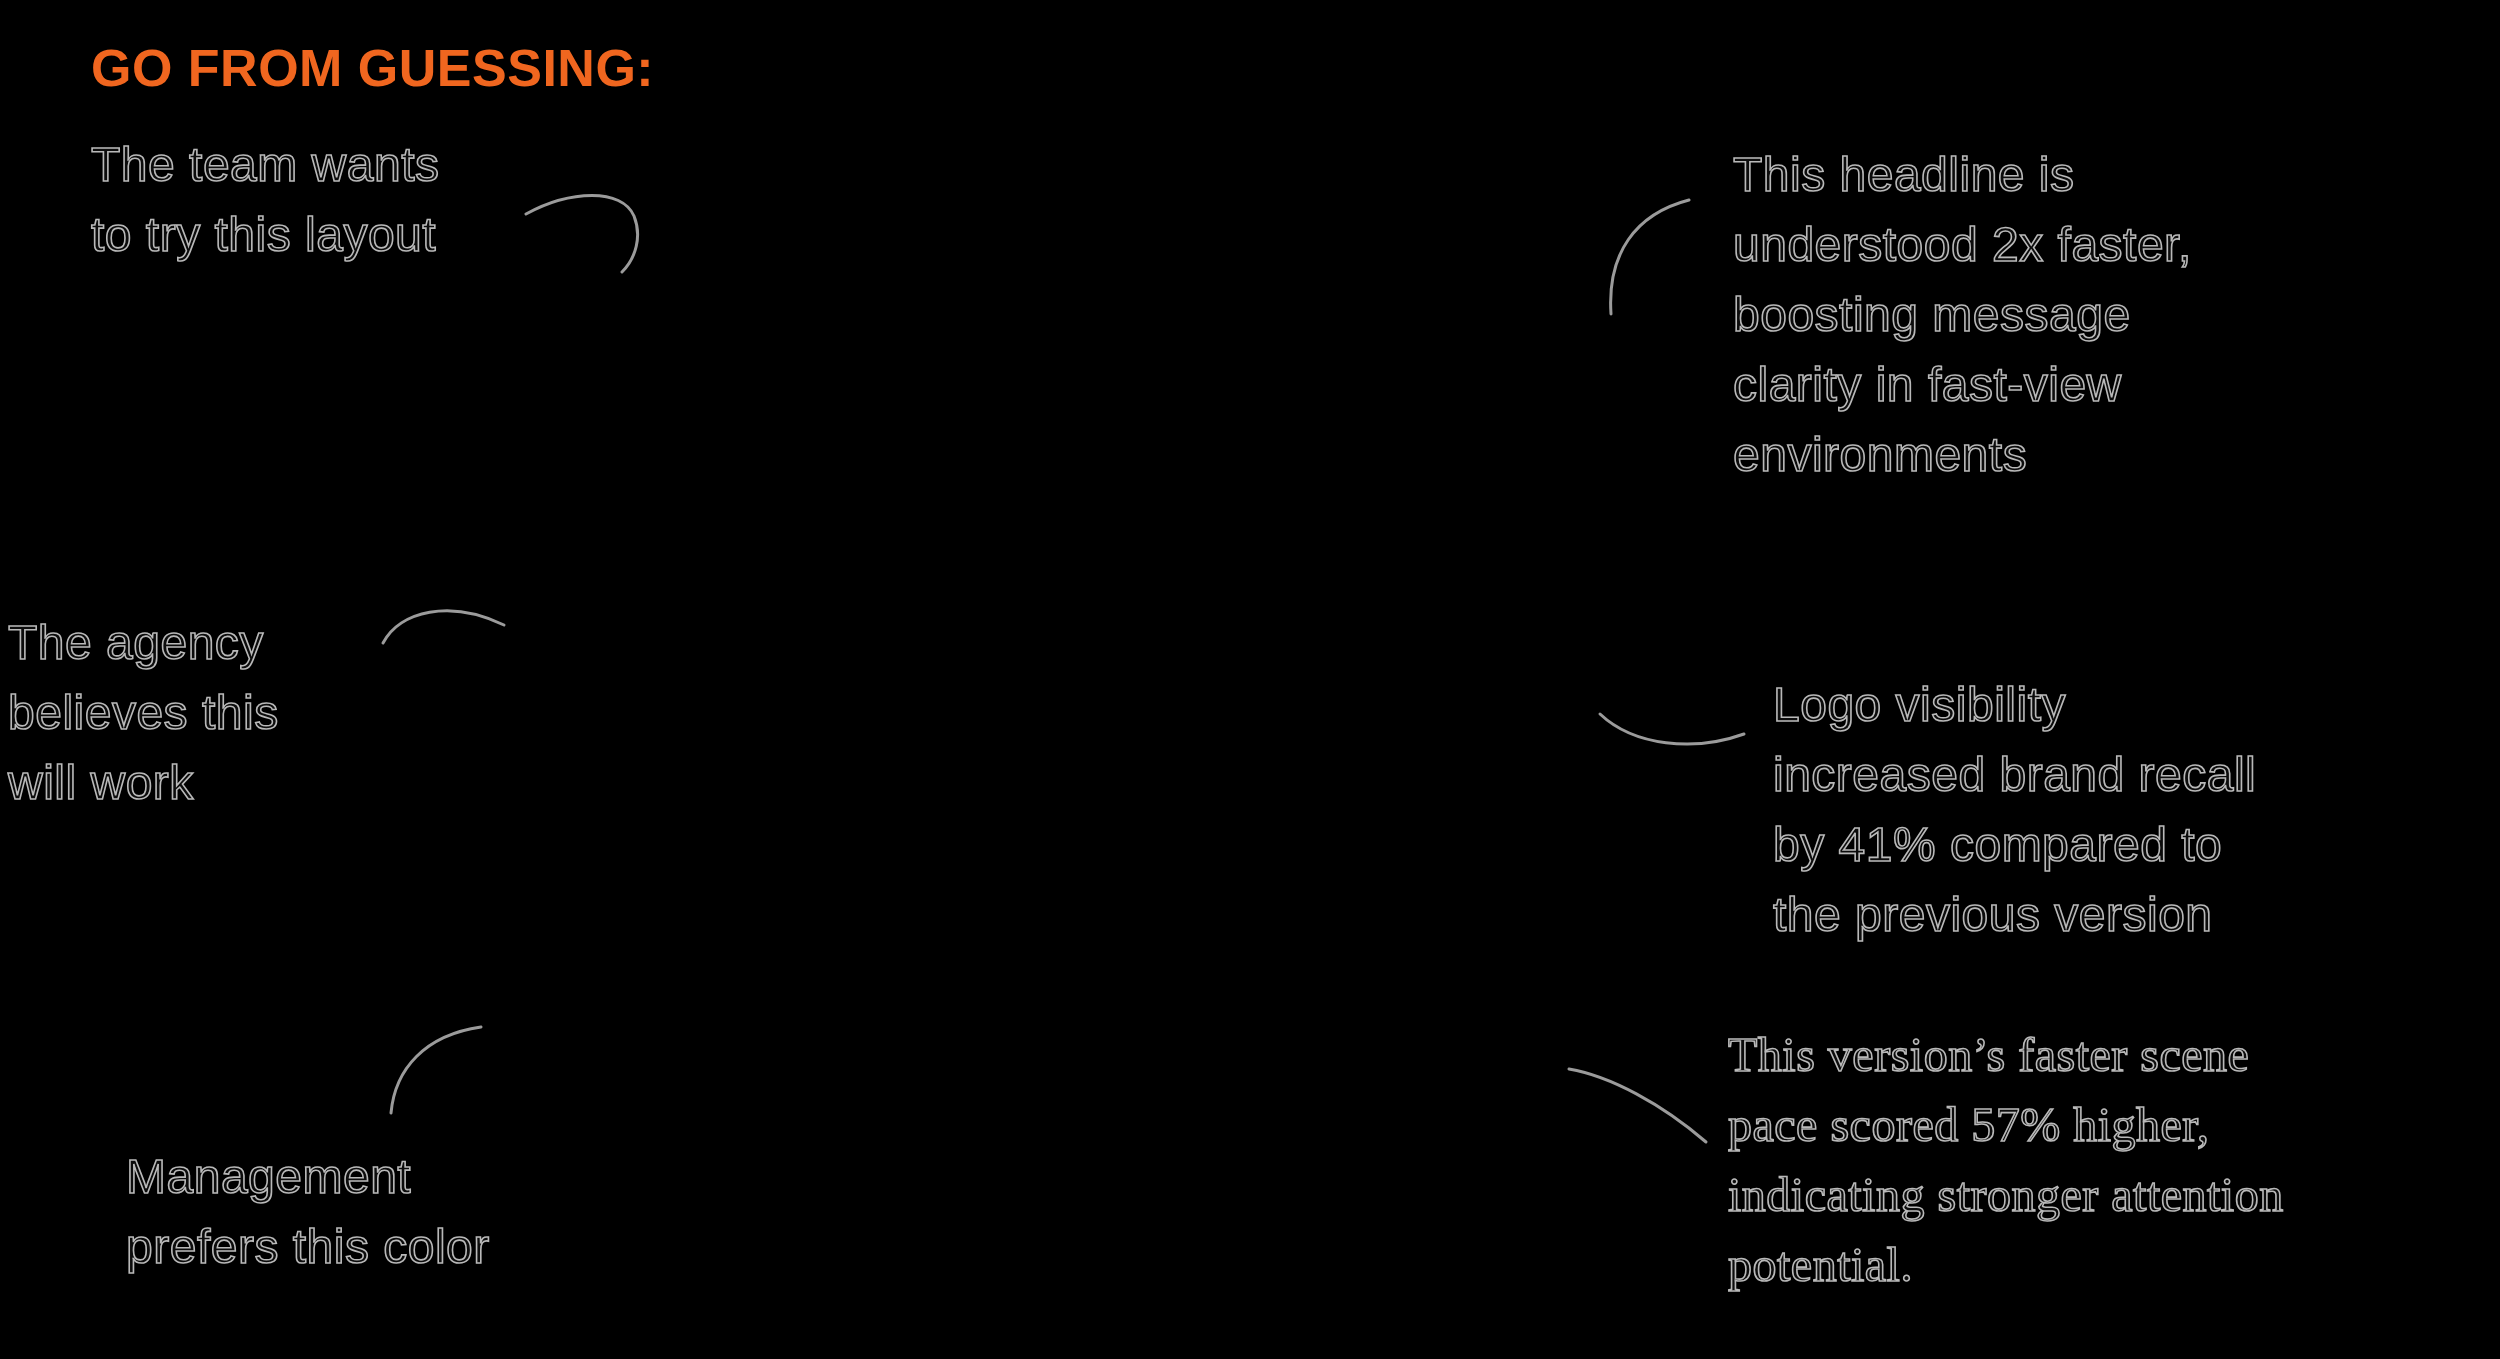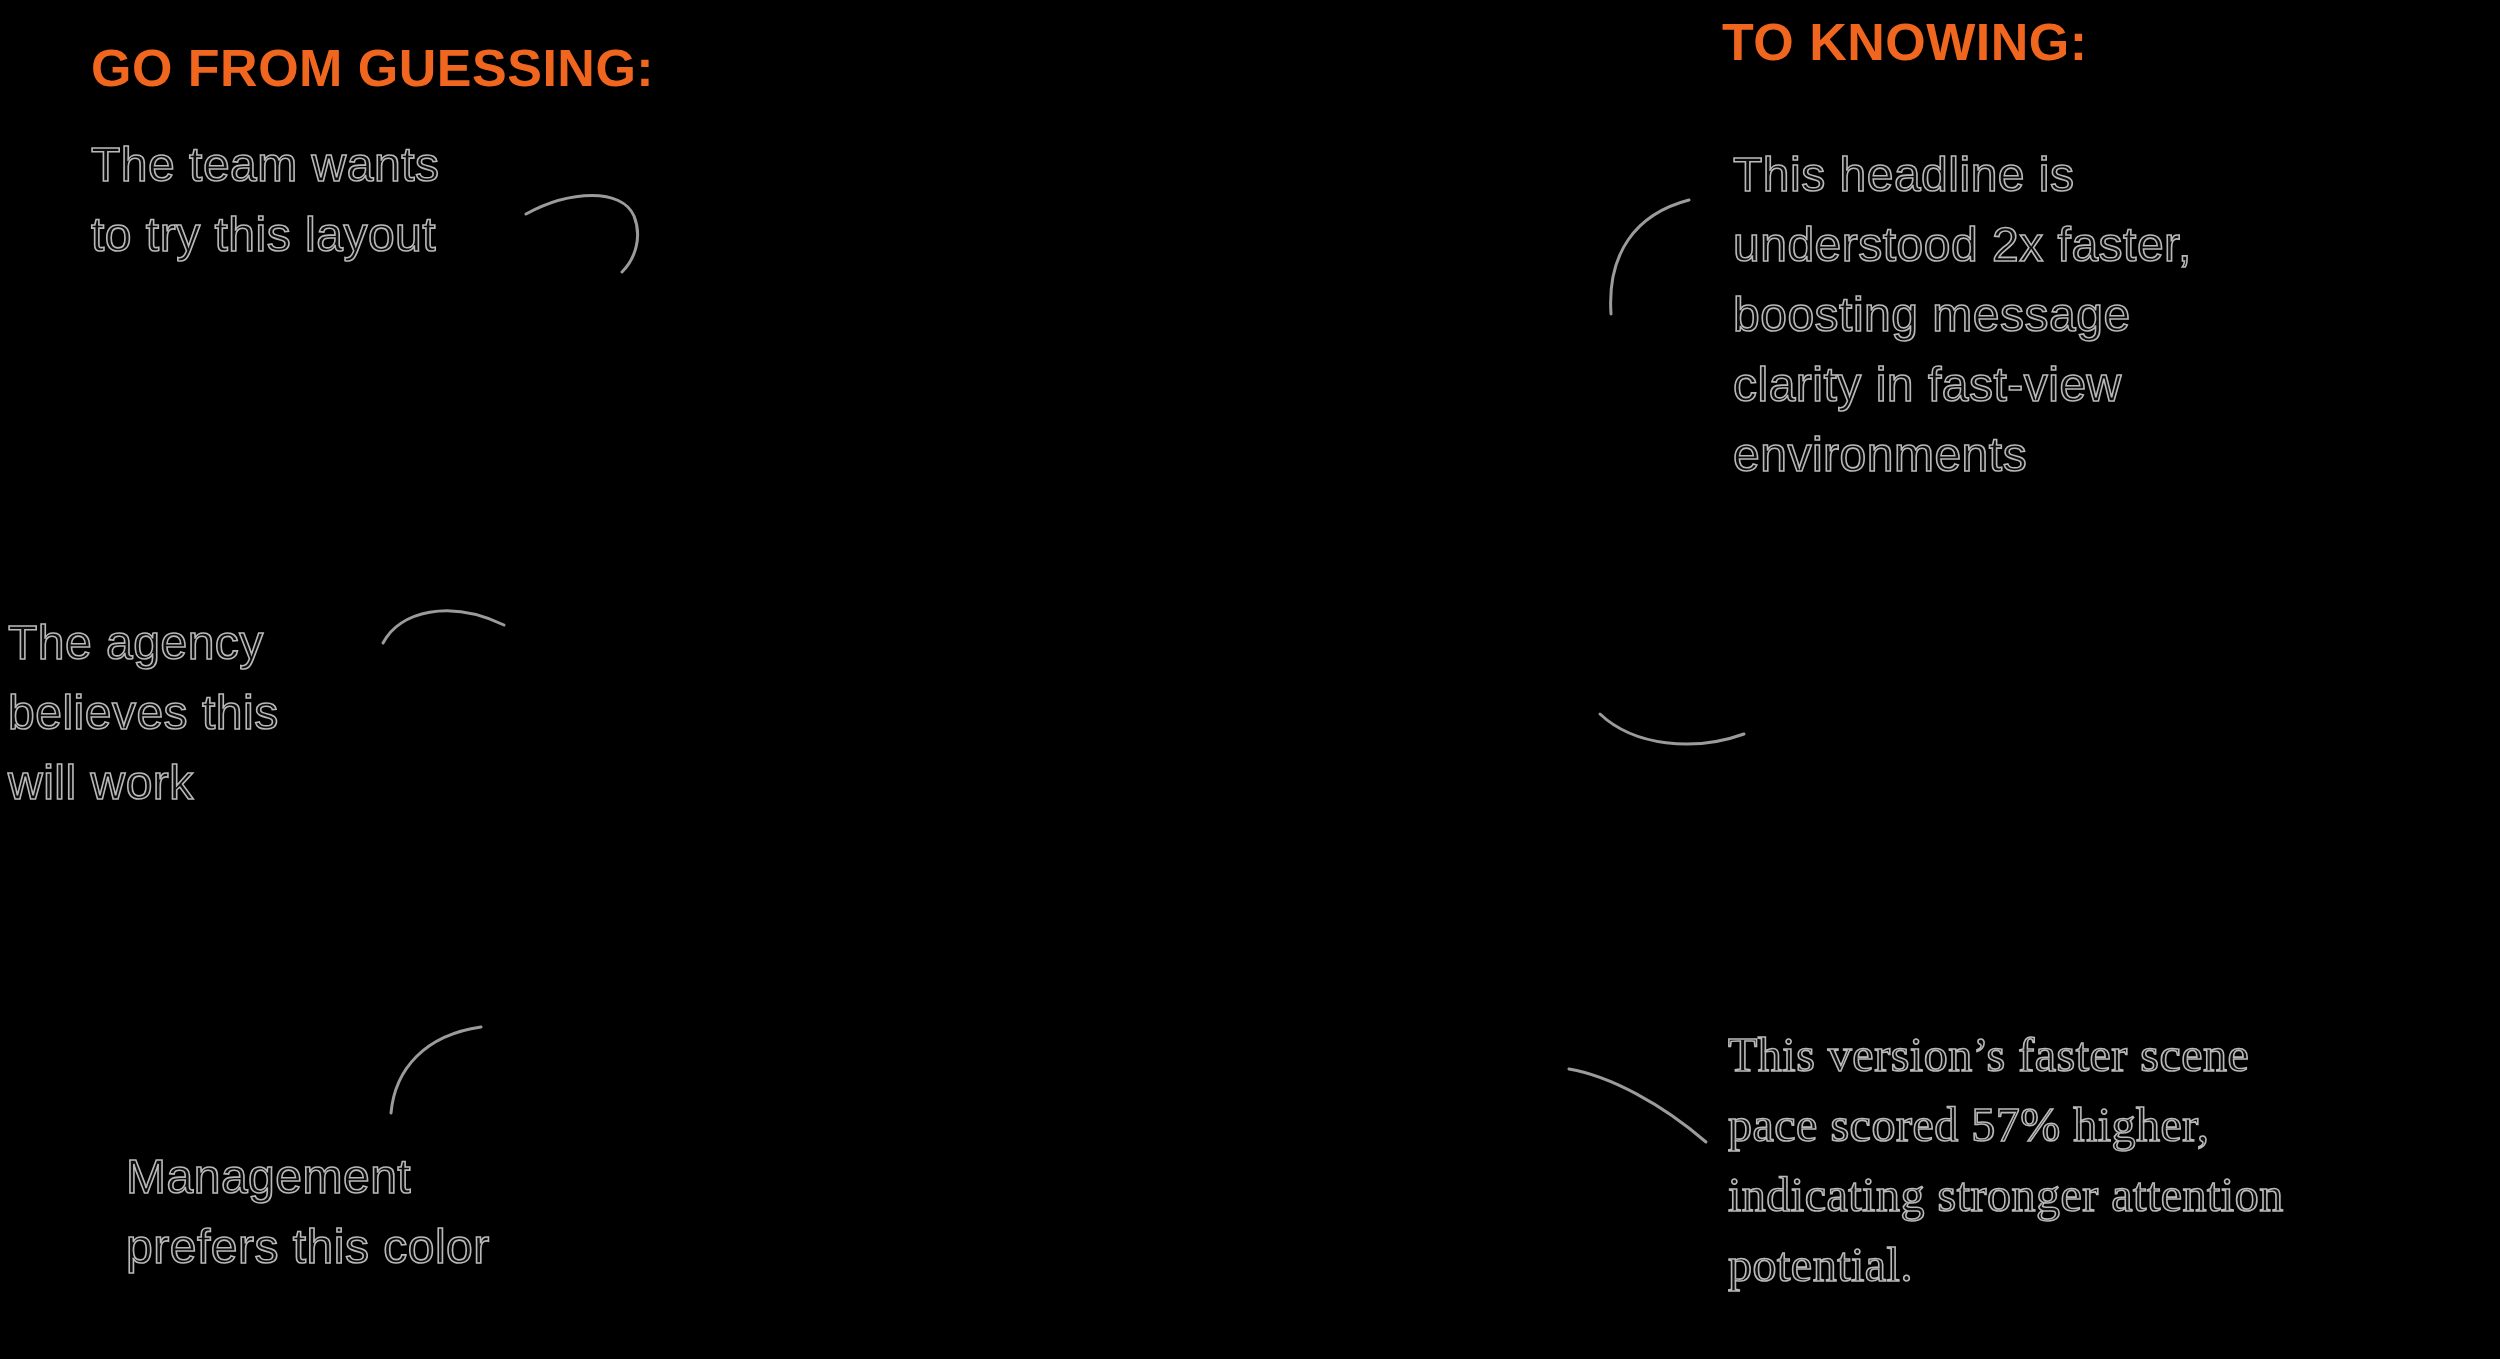--- a/index.html
+++ b/index.html
@@ -66,38 +66,41 @@
   .curve-r2 { left: 1598px; top: 710px; }
   .curve-r3 { left: 1566px; top: 1066px; }
 </style>
 </head>
 <body>
 
 <div class="canvas">
 
   <div class="heading heading-left">GO FROM GUESSING:</div>
 
-  <div class="heading heading-right">TO KNOWING:</div>
 
   <div class="note note-l2">The agency
 believes this
 will work</div>
 
   <div class="note note-l1">The team wants
 to try this layout</div>
 
   <div class="note note-l3">Management
 prefers this color</div>
 
   <div class="note note-r1">This headline is
 understood 2x faster,
 boosting message
 clarity in fast-view
 environments</div>
 
+  <div class="note note-r2">Logo visibility
+increased brand recall
+by 41% compared to
+the previous version</div>
 
   <div class="note note-r3">This version’s faster scene
 pace scored 57% higher,
 indicating stronger attention
 potential.</div>
 
   <svg class="curve curve-l1" width="150" height="90" viewBox="0 0 150 90">
     <path d="M 4 22 C 48 -2 100 -4 112 24 C 120 44 114 66 100 80"></path>
   </svg>
 

